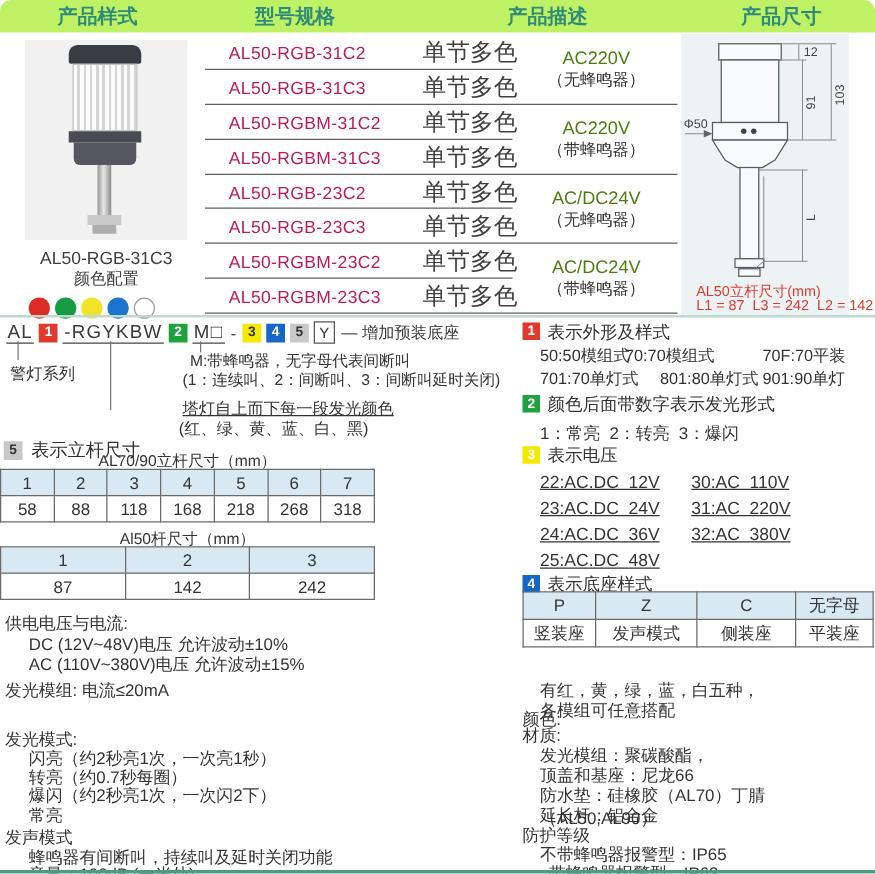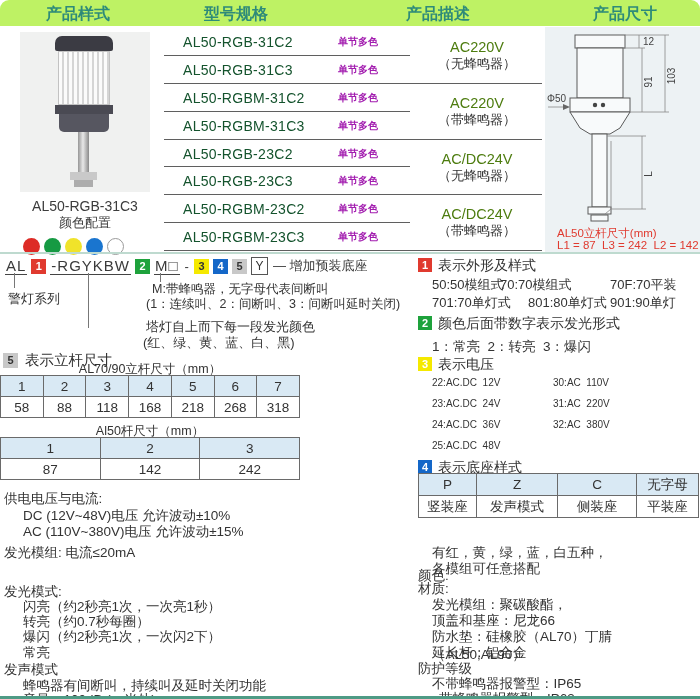--- a/index.html
+++ b/index.html
@@ -29,31 +29,31 @@
   .lamp-nut{left:54px;top:148px;width:19px;height:7px;background:#adadad;}
   .photo-label{position:absolute;left:8px;top:198px;width:154px;text-align:center;font-size:14px;color:#3c3c3c;}
   .photo-sub{position:absolute;left:8px;top:214px;width:154px;text-align:center;font-size:13px;color:#3c3c3c;}
   .dots{position:absolute;left:23px;top:238px;display:flex;gap:4px;}
   .dot{width:17px;height:17px;border-radius:50%;}
   .dot.white{border:1.5px solid #9a9a9a;box-sizing:border-box;}
 
   
   .model-table{position:absolute;left:160px;top:28px;width:384px;height:224px;}
   .mrow{height:27.9px;display:flex;align-items:center;position:relative;}
-  .mrow .model{width:178px;padding-left:23px;box-sizing:border-box;font-size:14px;letter-spacing:.3px;color:#14532d;}
-  .mrow .desc{width:80px;font-size:10px;color:#a21caf;font-weight:bold;}
+  .mrow .model{width:178px;padding-left:23px;box-sizing:border-box;font-size:14px;letter-spacing:.3px;color:#be185d;}
+  .mrow .desc{width:80px;font-size:19px;color:#404040;}
   .mrow.inner::after{content:"";position:absolute;left:4px;width:246px;bottom:0;border-bottom:1px solid #5f5f5f;}
   .mrow.group::after{content:"";position:absolute;left:4px;width:378px;bottom:0;border-bottom:1px solid #5f5f5f;}
   .pcell{position:absolute;left:250px;width:134px;height:56px;display:flex;flex-direction:column;justify-content:center;align-items:center;}
   .pcell .volt{font-size:14.5px;color:#4d7c0f;}
   .pcell .pnote{font-size:13px;color:#333;}
   .pg1{top:0;}.pg2{top:55.8px;}.pg3{top:111.6px;}.pg4{top:167.4px;}
 
   
-  .dim-panel{position:absolute;left:545px;top:27px;width:155px;height:225px;background:#edf2f4;}
+  .dim-panel{position:absolute;left:545px;top:27px;width:134px;height:225px;background:#edf2f4;}
   .dim-svg{position:absolute;left:0;top:2px;width:155px;height:196px;}
   .dim-svg rect,.dim-svg path{fill:#f8fafb;stroke:#5a5a5a;stroke-width:1;}
   .dim-svg .dim{stroke:#888;stroke-width:.8;fill:none;}
   .dim-svg .dot2{fill:#444;stroke:none;}
   .dim-svg .arr{fill:#666;stroke:none;}
   .dim-svg text{font-size:10px;fill:#444;}
   .dim-note1{position:absolute;left:12px;top:199px;font-size:11.5px;}
   .dim-note2{position:absolute;left:12px;top:212px;font-size:11.5px;}
 
   .divider{position:absolute;left:0;top:252px;width:700px;height:2px;background:#bedacf;}
@@ -67,21 +67,21 @@
   .ybox{width:15px;height:16px;line-height:16px;text-align:center;font-size:12px;border:1px solid #555;background:#fff;flex:none;color:#333;}
   .suffix{border-bottom:none;font-size:13px;letter-spacing:0;}
   .vline{position:absolute;width:1px;background:#777;}
   .vl1{left:14px;top:273px;height:15px;}
   .vl2{left:88px;top:273px;height:55px;}
   .vl3{left:160px;top:273px;height:9px;}
   .note{position:absolute;font-size:12.5px;color:#333;}
   .series-label{left:8px;top:290px;font-size:13px;}
   .buzzer-n1{left:152px;top:281px;}
   .buzzer-n2{left:146px;top:296px;}
-  .tower-n1{left:146px;top:318px;font-size:13px;}
+  .tower-n1{left:146px;top:318px;font-size:13px;text-decoration:underline;}
   .tower-n2{left:143px;top:334px;font-size:13px;}
 
   
   .sec5{position:absolute;left:3px;top:351px;display:flex;align-items:center;gap:7px;}
   .sec5-title{font-size:14.5px;color:#2f2f2f;}
   .ptable-title{position:absolute;font-size:12.5px;color:#333;width:300px;text-align:center;}
   .t7090{left:0;top:361px;}
   .t50{left:0;top:423px;}
   table.ptable{position:absolute;border-collapse:collapse;table-layout:fixed;}
   .p7090{left:0;top:375px;width:300px;}
@@ -99,21 +99,21 @@
 
   
   .rc-marker{position:absolute;width:14px;height:14px;line-height:14px;text-align:center;font-size:11px;font-weight:bold;color:#fff;}
   .rm1{left:418px;top:258px;}.rm2{left:418px;top:316px;}.rm3{left:418px;top:357px;}.rm4{left:418px;top:460px;}
   .rc-title{position:absolute;font-size:14px;color:#333;}
   .rt1{left:438px;top:257px;}.rt2{left:438px;top:315px;}.rt3{left:438px;top:356px;}.rt4{left:438px;top:459px;}
   .rc-item{position:absolute;font-size:13px;color:#333;}
   .c11{left:432px;top:276px;}.c12{left:500px;top:276px;}.c13{left:610px;top:276px;}
   .c21{left:432px;top:294px;}.c22{left:528px;top:294px;}.c23{left:610px;top:294px;}
   .s2line{left:432px;top:338px;font-size:13.5px;}
-  .volt-item{font-size:10px;}
+  .volt-item{font-size:14px;text-decoration:underline;}
   .v1{left:432px;top:377px;}.v2{left:432px;top:398px;}.v3{left:432px;top:419px;}.v4{left:432px;top:440px;}
   .v5{left:553px;top:377px;}.v6{left:553px;top:398px;}.v7{left:553px;top:419px;}
   table.base-table{position:absolute;left:418px;top:473px;width:280px;border-collapse:collapse;table-layout:fixed;}
   .base-table td{border:1px solid #6a6a6a;text-align:center;height:21px;font-size:13.5px;padding:0;background:#fff;}
   .base-table tr.thead td{background:#d9e9f4;}
   .base-table col.cP{width:58px;}.base-table col.cZ{width:81px;}.base-table col.cC{width:79px;}.base-table col.cN{width:62px;}
   .rline{position:absolute;font-size:13.5px;color:#333;}
   .rl-color-t{left:418px;top:527px;margin-top:40px;}  .rl-color1{left:432px;top:544px;} .rl-color2{left:432px;top:560px;}
   .rl-mat-t{left:418px;top:580px;}    .rl-mat1{left:432px;top:596px;}  .rl-mat2{left:432px;top:612px;}
   .rl-mat3{left:432px;top:628px;}     .rl-mat4{left:432px;top:644px;}

